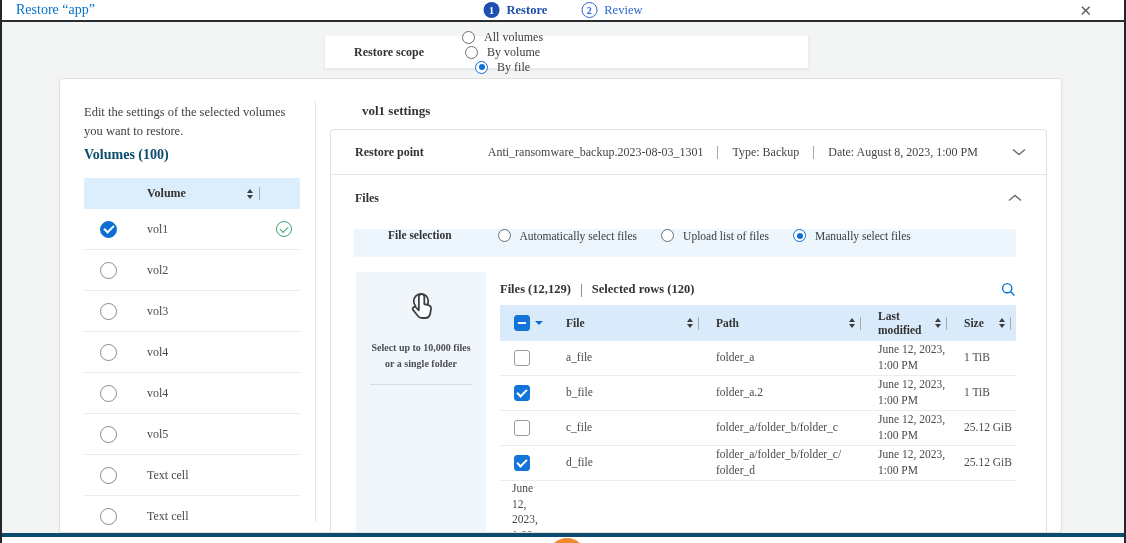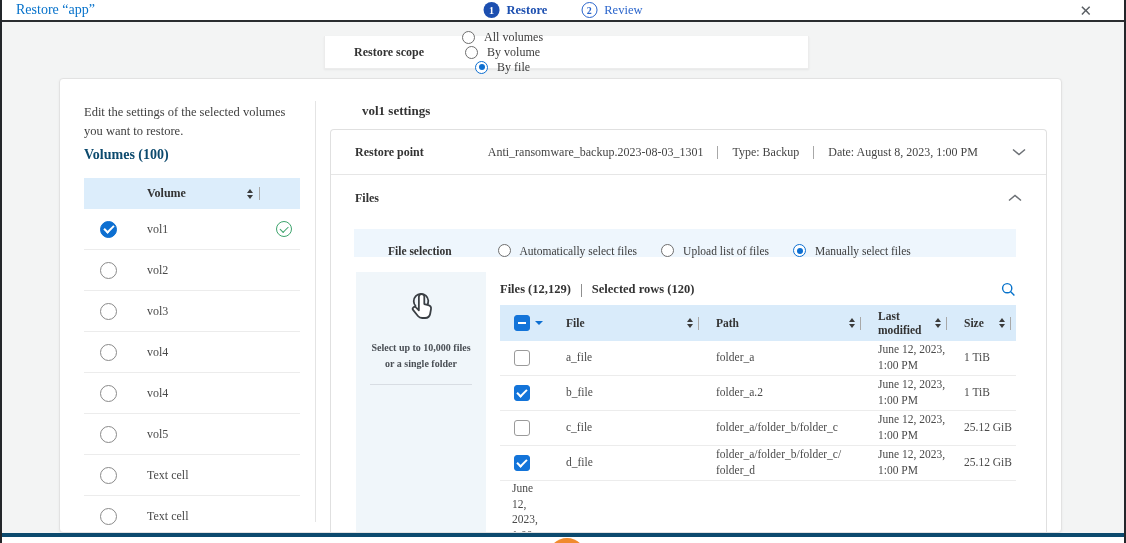--- a/index.html
+++ b/index.html
@@ -71,21 +71,21 @@
   .settings-title { position:absolute; left:270px; top:24px; font-size:13px; font-weight:600; color:#333;margin-left:32px; }
   .accordion { position:absolute; left:270px; top:50px; width:717px; height:405px; background:#fff;
                border:1px solid #e0e0e0; border-bottom:none; border-radius:4px 4px 0 0; overflow:hidden; }
   .rp-row { height:45px; display:flex; align-items:center; padding:0 20px 0 24px; border-bottom:1px solid #e6e6e6; }
   .rp-label { font-size:12px; font-weight:700; color:#333; margin-right:64px; }
   .rp-meta { display:flex; align-items:center; gap:14px; font-size:12px; color:#444; }
   .chevron { margin-left:auto; cursor:pointer; display:flex; align-items:center; }
   .files-row { height:46px; display:flex; align-items:center; padding:0 24px; }
   .files-label { font-size:12px; font-weight:600; color:#333; }
 
-  .fs-strip { margin:8px 30px 0 23px; height:28px; background:#eef6fd; display:flex; align-items:flex-end; padding-left:34px; }
+  .fs-strip { margin:8px 30px 0 23px; height:28px; background:#eef6fd; display:flex; align-items:flex-start; padding-left:34px; }
   .fs-label { font-size:11.5px; font-weight:700; color:#333; margin-right:46px; }
   .fs-strip .radio-item { margin-right:24px; }
   .fs-strip .radio-text { font-size:11.5px; }
 
   .drop-panel { position:absolute; left:25px; top:142px; width:130px; height:263px; background:#f0f6fa; text-align:center; }
   .hand-wrap { margin-top:16px; }
   .drop-text { font-size:10px; font-weight:600; color:#4a4f55; line-height:1.6; margin-top:16px; }
   .drop-div { position:absolute; left:14px; right:14px; top:112px; height:1px; background:#d8dde3; }
 
   .files-area { position:absolute; left:169px; top:147px; width:516px; }

